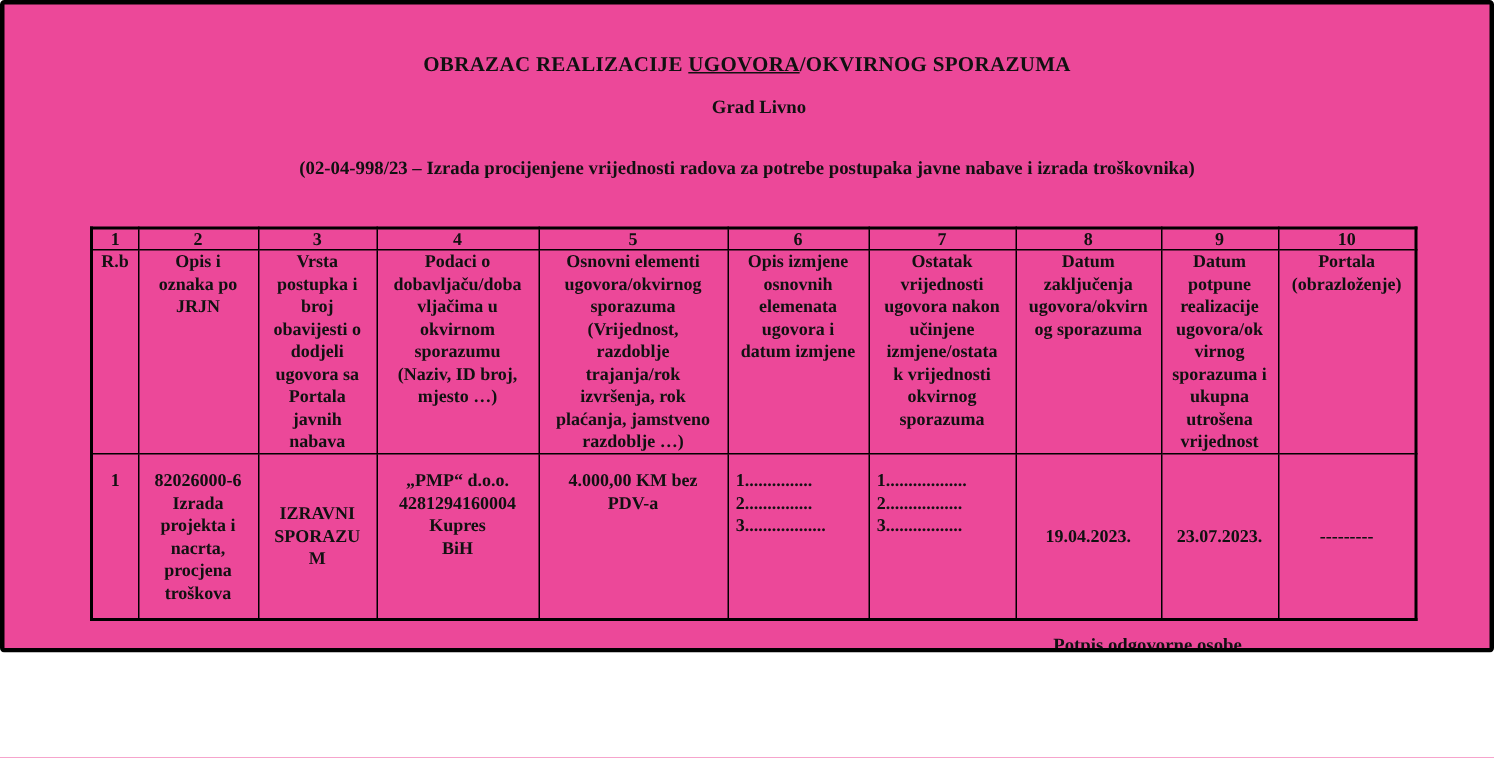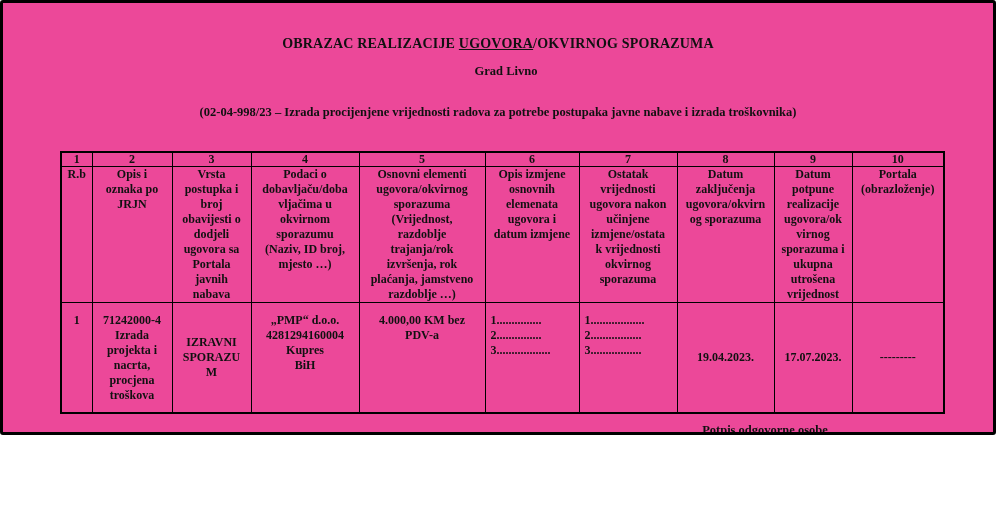--- a/index.html
+++ b/index.html
@@ -175,21 +175,21 @@
 virnog
 sporazuma i
 ukupna
 utrošena
 vrijednost</td>
       <td>Portala
 (obrazloženje)</td>
     </tr>
     <tr class="data-row">
       <td>1</td>
-      <td>71242000-4
+      <td>82026000-6
 Izrada
 projekta i
 nacrta,
 procjena
 troškova</td>
       <td class="v-mid">IZRAVNI
 SPORAZU
 M</td>
       <td>„PMP“ d.o.o.
 4281294160004
@@ -197,21 +197,21 @@
 BiH</td>
       <td>4.000,00 KM bez
 PDV-a</td>
       <td class="a-left">1...............
 2...............
 3..................</td>
       <td class="a-left">1..................
 2.................
 3.................</td>
       <td class="v-mid">19.04.2023.</td>
-      <td class="v-mid">17.07.2023.</td>
+      <td class="v-mid">23.07.2023.</td>
       <td class="v-mid">---------</td>
     </tr>
   </tbody>
     </table>
 
   <div class="signature">
     <div class="sig-caption">Potpis odgovorne osobe</div>
   </div>
 
 </div>

